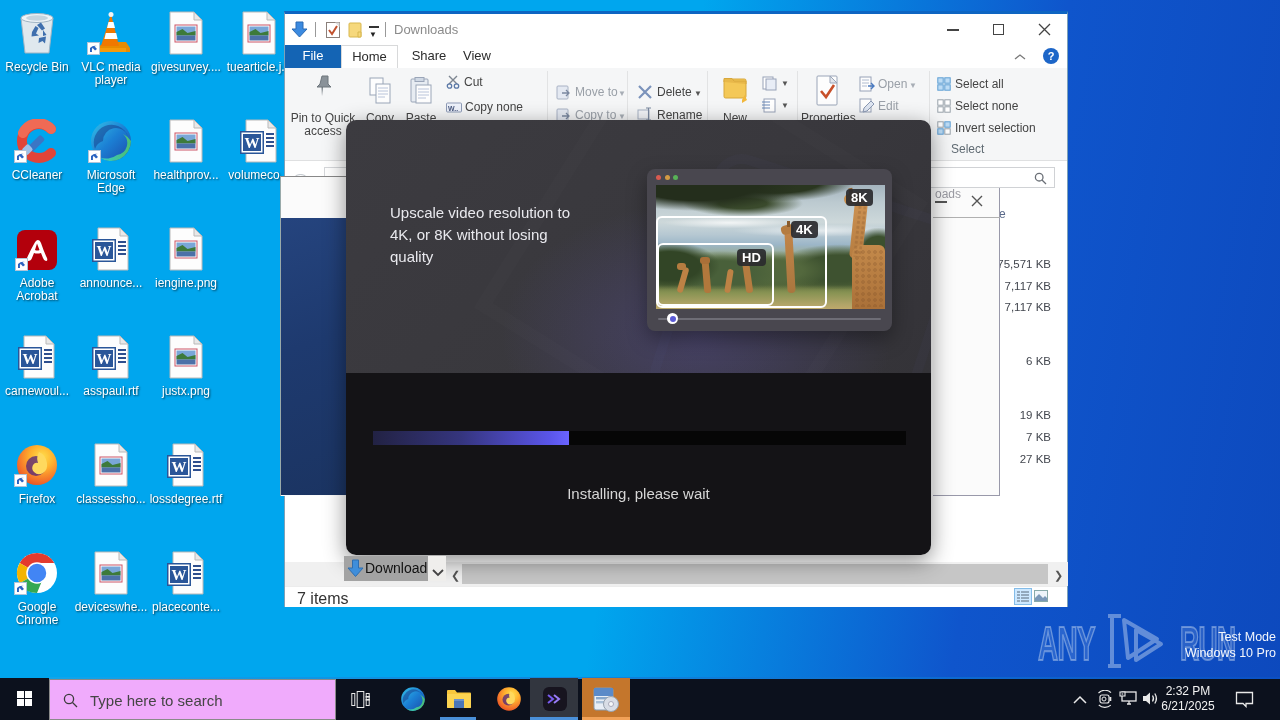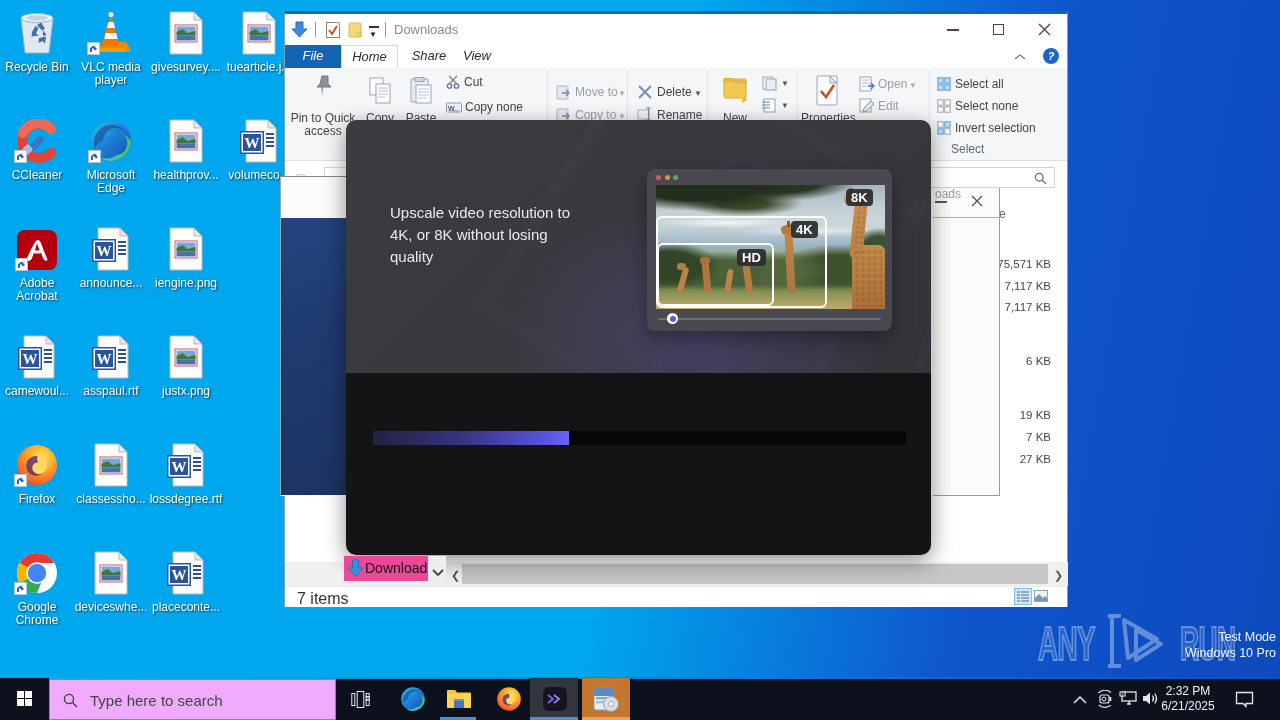--- a/index.html
+++ b/index.html
@@ -13,21 +13,21 @@
   .dicon .ic { height:46px; display:flex; align-items:flex-end; justify-content:center; position:relative; }
   .dicon .lbl { margin-top:6px; color:#fff; font-size:12px; line-height:13px;
                 text-shadow:1px 1px 2px rgba(0,0,0,.65); }
   .shortcut { position:absolute; left:50%; margin-left:-22px; bottom:0px; width:13px; height:13px;
               background:#fff; border:1px solid #b0c4d8; display:flex; align-items:center; justify-content:center; }
 
   
   #explorer { position:absolute; left:284px; top:11px; width:784px; height:596px;
               background:#fff; border:1px solid #7da1b8; border-top:3px solid #0e65c2; }
   #titlebar { position:absolute; left:0; top:0; width:100%; height:31px; background:#fff; }
-  #tabsrow  { position:absolute; left:0; top:31px; width:100%; height:23px; background:#fff; font-size:13px;font-style:italic; }
+  #tabsrow  { position:absolute; left:0; top:31px; width:100%; height:23px; background:#fff; font-size:13px; }
   #ribbon   { position:absolute; left:0; top:54px; width:100%; height:93px; background:#f5f6f7;
               border-bottom:1px solid #dfe0e1; font-size:12px; color:#444; }
   #navbar   { position:absolute; left:0; top:147px; width:100%; height:35px; background:#fff; }
   #filelist { position:absolute; left:0; top:182px; width:100%; height:369px; background:#fff; }
   #hscroll  { position:absolute; left:0; top:548px; width:100%; height:24px; background:#f0f0f0; }
   #statusbar{ position:absolute; left:0; top:572px; width:100%; height:21px; background:#fff; border-top:1px solid #ececec;}
   .vsep { position:absolute; top:3px; height:82px; width:1px; background:#e2e3e4; }
   .rlbl { position:absolute; color:#444; line-height:13px; }
   .grp  { position:absolute; color:#5f6a72; }
 
@@ -693,24 +693,25 @@
       </div>
       <div class="abs" style="left:11px; top:149px; width:223px; height:2px; background:#6e6d76; border-radius:1px;"></div>
       <div class="abs" style="left:20px; top:144px; width:11px; height:11px; border-radius:50%; background:#fff;"></div>
       <div class="abs" style="left:22.5px; top:146.5px; width:6px; height:6px; border-radius:50%; background:#5b5bd6;"></div>
     </div>
   </div>
   <div id="dlgbot">
     <div id="pbar">
         <div id="pfill"></div>
       </div>
+    <div class="abs" style="left:0; top:112px; width:100%; text-align:center; font-size:15px; color:#d6d6d6;">Installing, please wait</div>
   </div>
 </div>
 
-<div class="abs" id="dlbtn" style="left:344px; top:556px; width:102px; height:25px; background:#ec4899;">
+<div class="abs" id="dlbtn" style="left:344px; top:556px; width:102px; height:25px; background:#a3a3a3;">
   <svg class="abs" style="left:3px; top:3px;" width="17" height="19" viewBox="0 0 17 19">
     <path d="M5.5 1 L11.5 1 L11.5 9 L16 9 L8.5 17.5 L1 9 L5.5 9 Z" fill="#3f8edb" stroke="#2f6eb0"></path>
   </svg>
   <div class="abs" style="left:21px; top:4px; font-size:14px; color:#111;">Download</div>
   <div class="abs" style="left:84px; top:0; width:18px; height:25px; background:#efeeec;">
     <svg style="margin:13px 4px 0 4px;" width="12" height="8" viewBox="0 0 12 8">
         <path d="M1 1 L6 6 L11 1" stroke="#444" stroke-width="1.8" fill="none"></path>
       </svg>
   </div>
 </div>

